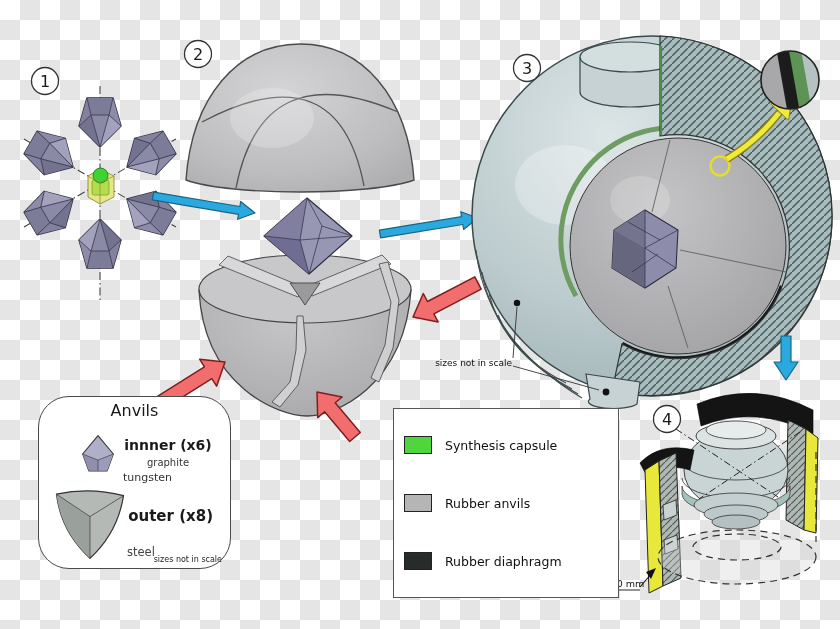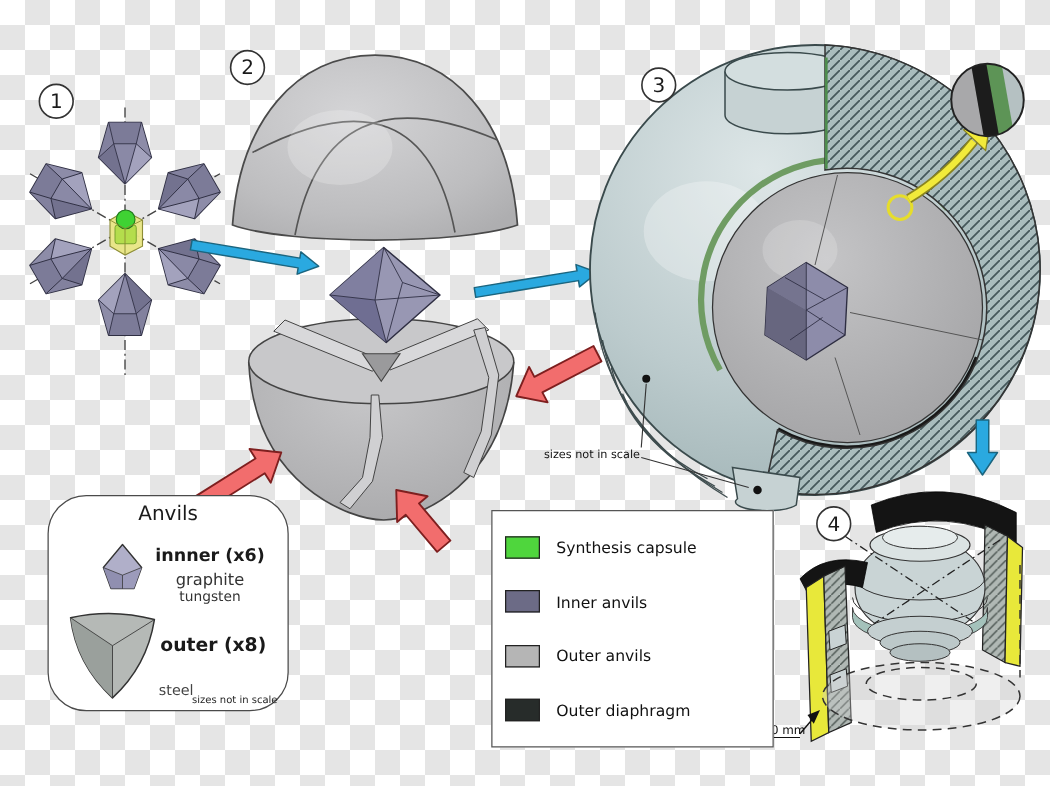--- a/index.html
+++ b/index.html
@@ -16,22 +16,22 @@
   .diagram-svg{position:absolute;left:0;top:0;}
   svg text{font-family:"DejaVu Sans","Liberation Sans",sans-serif;}
   .panel{
     position:absolute;background:#ffffff;border:1.6px solid #4a4a4a;
     box-sizing:border-box;color:#1a1a1a;
   }
   .anvils-box{left:38px;top:396px;width:193px;height:173px;border-radius:31px;}
   .anvils-title{position:absolute;top:4px;left:0;width:100%;text-align:center;font-size:16px;}
   .abs{position:absolute;}
   .inner-label{left:84px;top:40px;width:90px;text-align:center;font-weight:bold;font-size:14px;}
-  .inner-sub1{left:84px;top:60px;width:90px;text-align:center;font-size:13px;color:#333;}
-  .inner-sub2{left:84px;top:74px;width:90px;text-align:center;font-size:11px;color:#333;}
+  .inner-sub1{left:84px;top:60px;width:90px;text-align:center;font-size:10px;color:#333;}
+  .inner-sub2{left:84px;top:74px;width:90px;text-align:left;font-size:11px;color:#333;}
   .outer-label{left:88px;top:110px;width:86px;text-align:right;font-weight:bold;font-size:15px;}
   .outer-sub{left:88px;top:132px;width:86px;text-align:left;font-size:11.5px;color:#444;margin-top:16px;}
   .anvils-note{right:8px;bottom:4px;font-size:8px;color:#222;}
   .legend-box{
     left:393px;top:408px;width:226px;height:190px;
     display:flex;flex-direction:column;justify-content:space-around;
     padding:7px 0 7px 10px;border-color:#555;
   }
   .lrow{display:flex;align-items:center;}
   .swatch{width:28px;height:18px;border:1.6px solid #222;flex:0 0 auto;box-sizing:border-box;}
@@ -277,26 +277,22 @@
   <div class="abs outer-sub">steel</div>
   <div class="abs anvils-note">sizes not in scale</div>
 </div>
 
 <div class="panel legend-box">
   <div class="lrow">
     <span class="swatch" style="background-color: rgb(79, 214, 61);"></span>
     <span class="llabel">Synthesis capsule</span>
   </div>
   <div class="lrow">
-    <span class="swatch" style="background-color: rgb(108, 107, 134);"></span>
-    <span class="llabel">Inner anvils</span>
-  </div>
-  <div class="lrow">
     <span class="swatch" style="background-color: rgb(181, 181, 181);"></span>
-    <span class="llabel">Outer anvils</span>
+    <span class="llabel">Rubber anvils</span>
   </div>
   <div class="lrow">
     <span class="swatch" style="background-color: rgb(39, 44, 42);"></span>
-    <span class="llabel">Outer diaphragm</span>
+    <span class="llabel">Rubber diaphragm</span>
   </div>
 </div>
 
 </div>
 
 </body></html>

